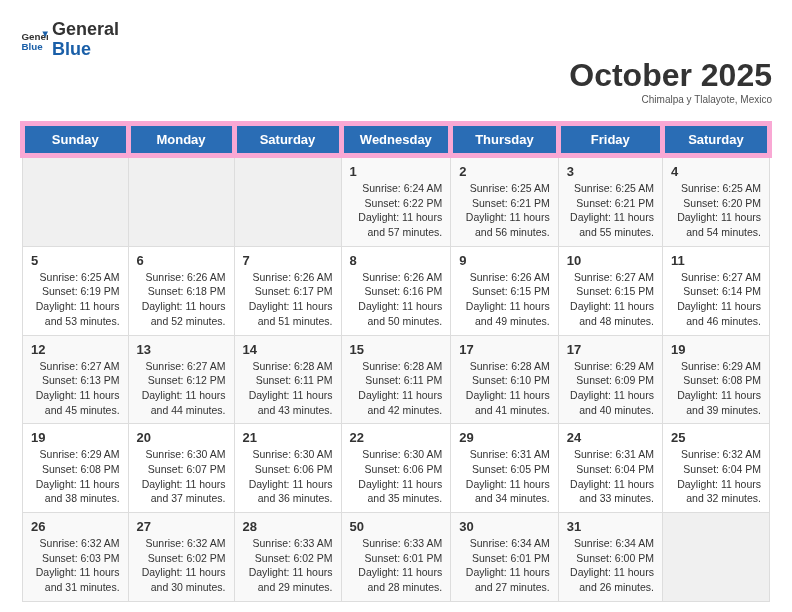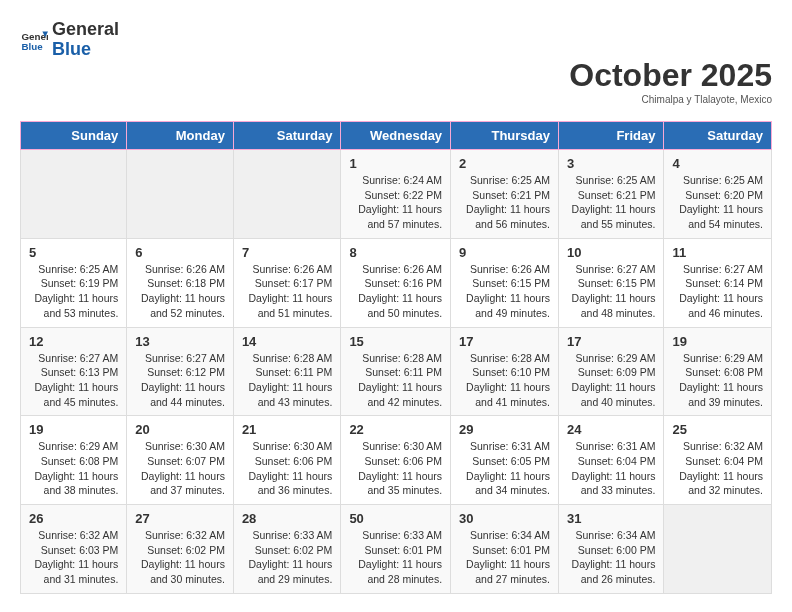--- a/index.html
+++ b/index.html
@@ -48,25 +48,25 @@
       color: #555;
     }
     .calendar {
       width: 100%;
       border-collapse: collapse;
       border: 1px solid #ccc;
     }
     .calendar th {
       background-color: #2a6db5;
       color: #fff;
-      text-align: right;
+      text-align: center;
       padding: 6px 8px;
       font-size: 13px;
       font-weight: bold;
-      border: 1px solid #f9a8d4;
+      border: 5px solid #f9a8d4;
     }
     .calendar td {
       vertical-align: top;
       padding: 6px 8px;
       border: 1px solid #ddd;
       font-size: 11px;
       color: #333;
       width: 113px;
       min-height: 80px;
       background: #fff;

